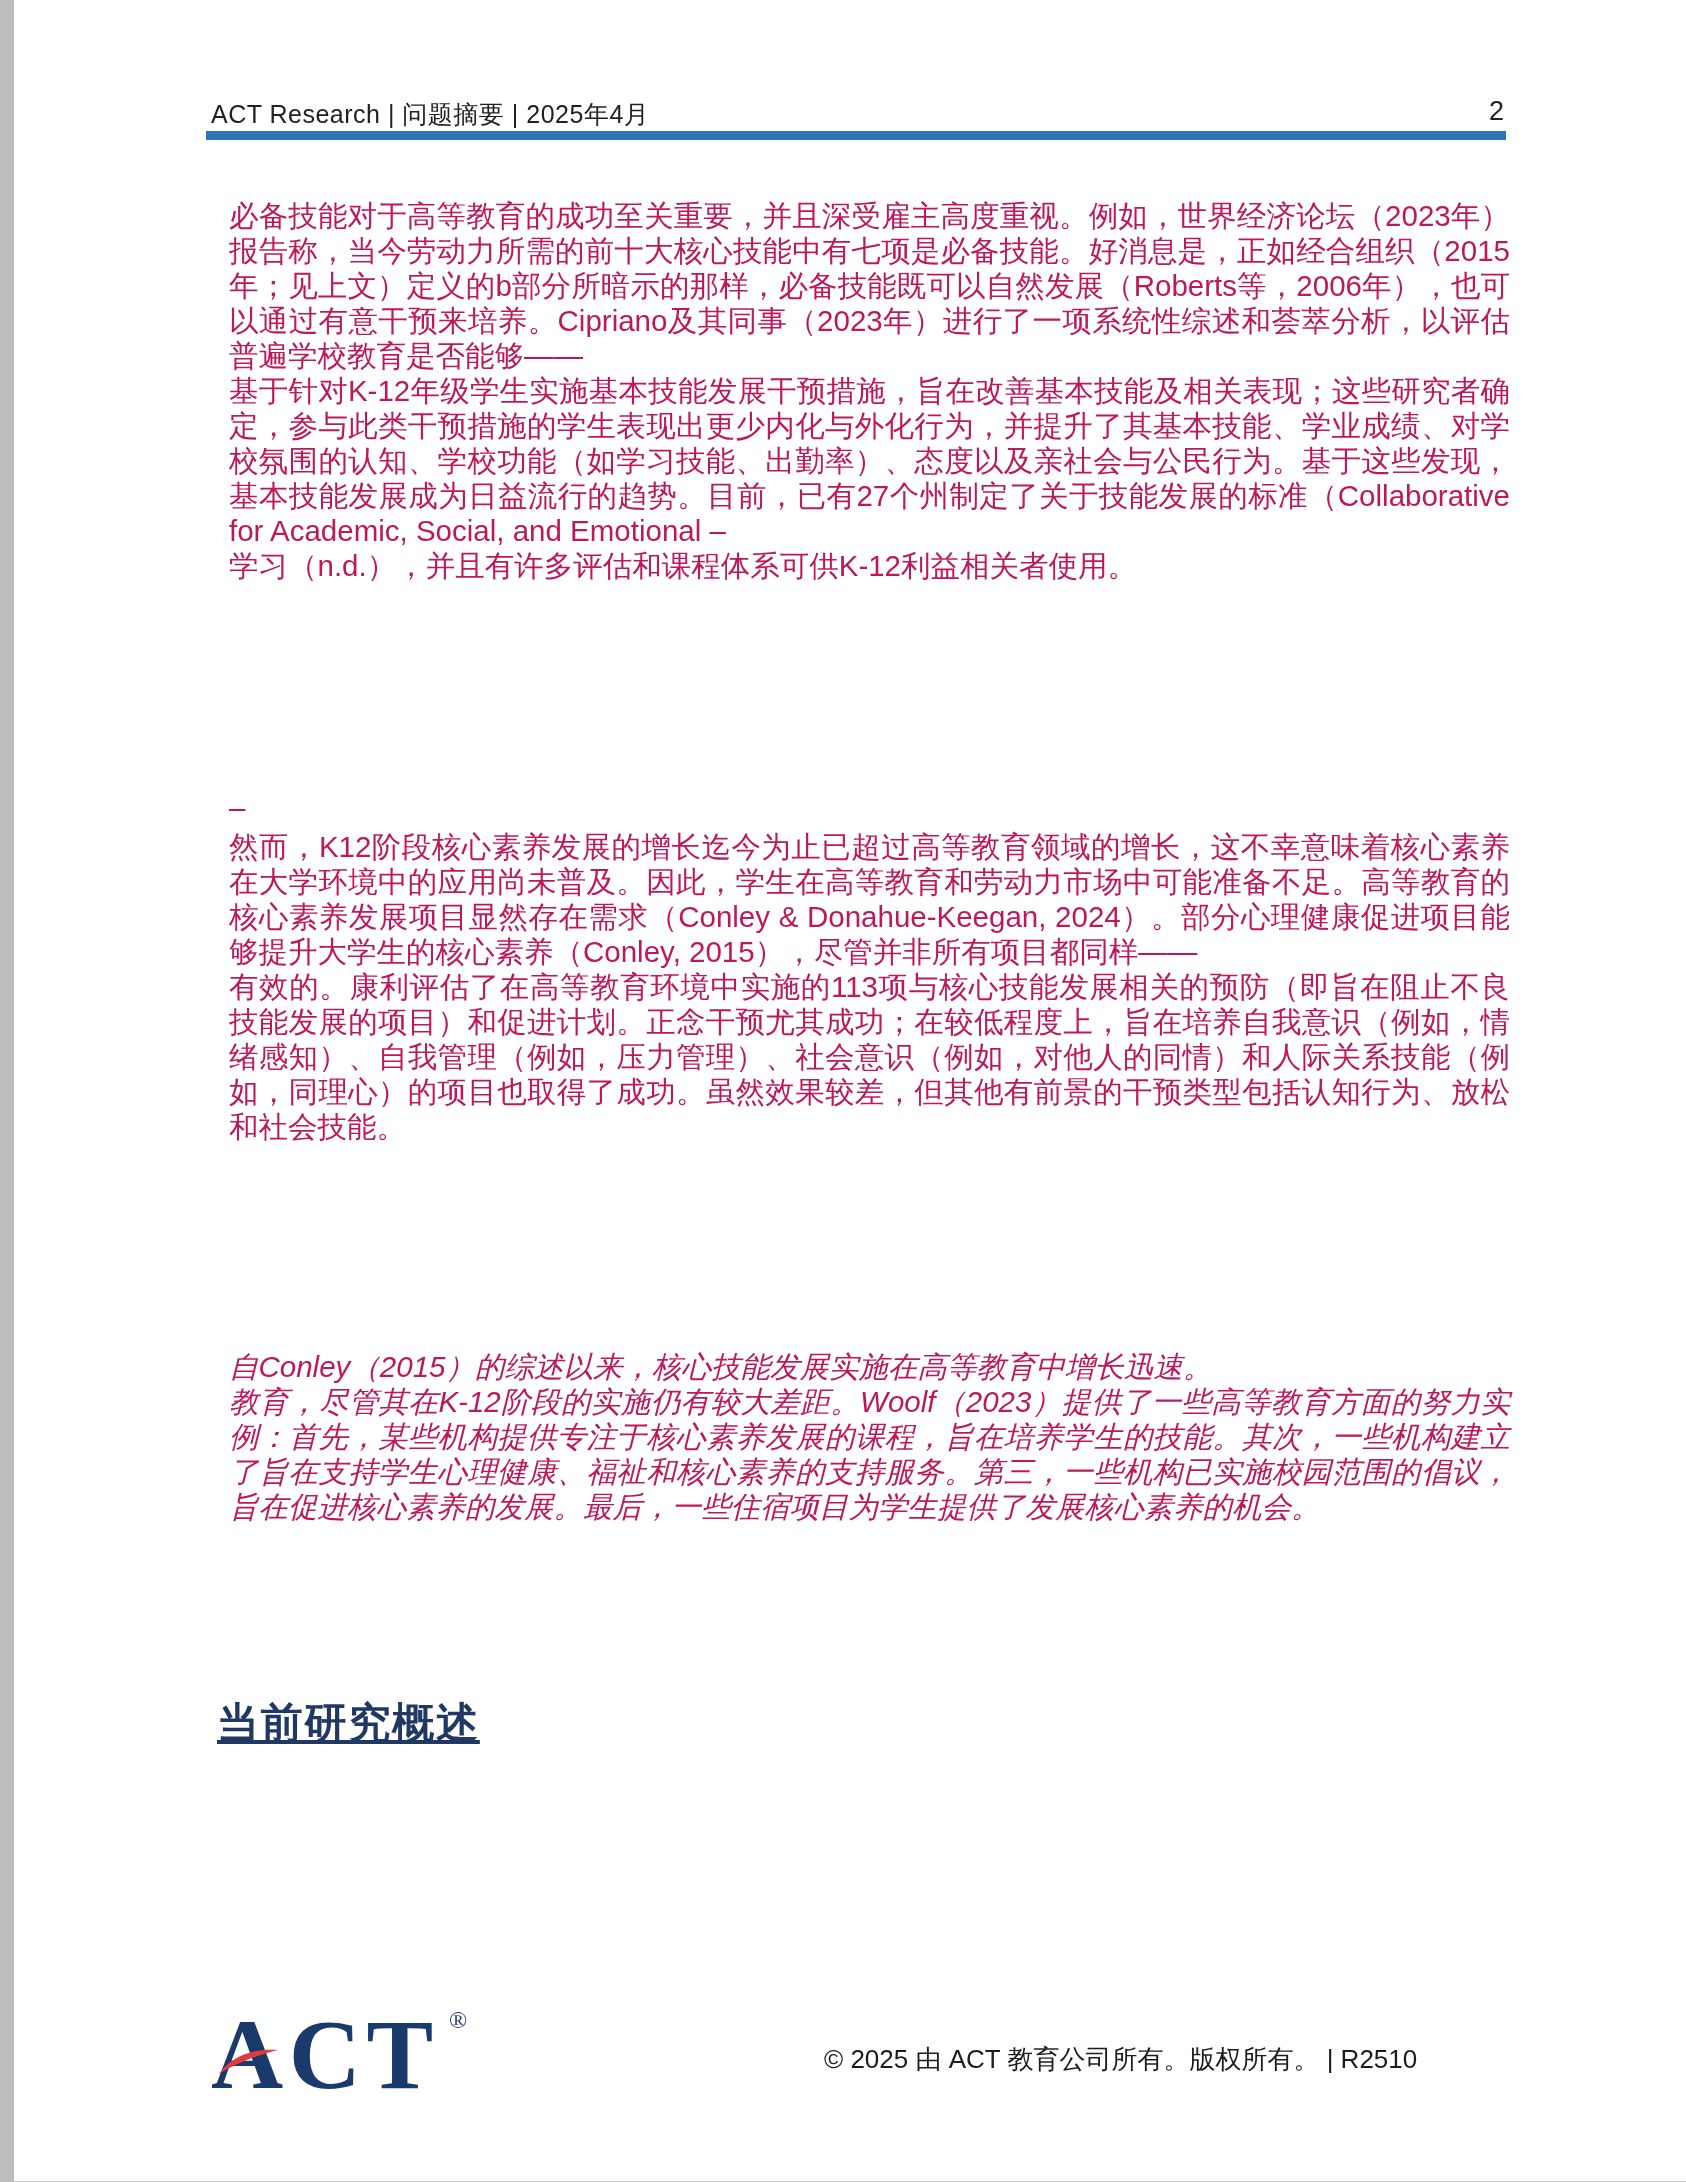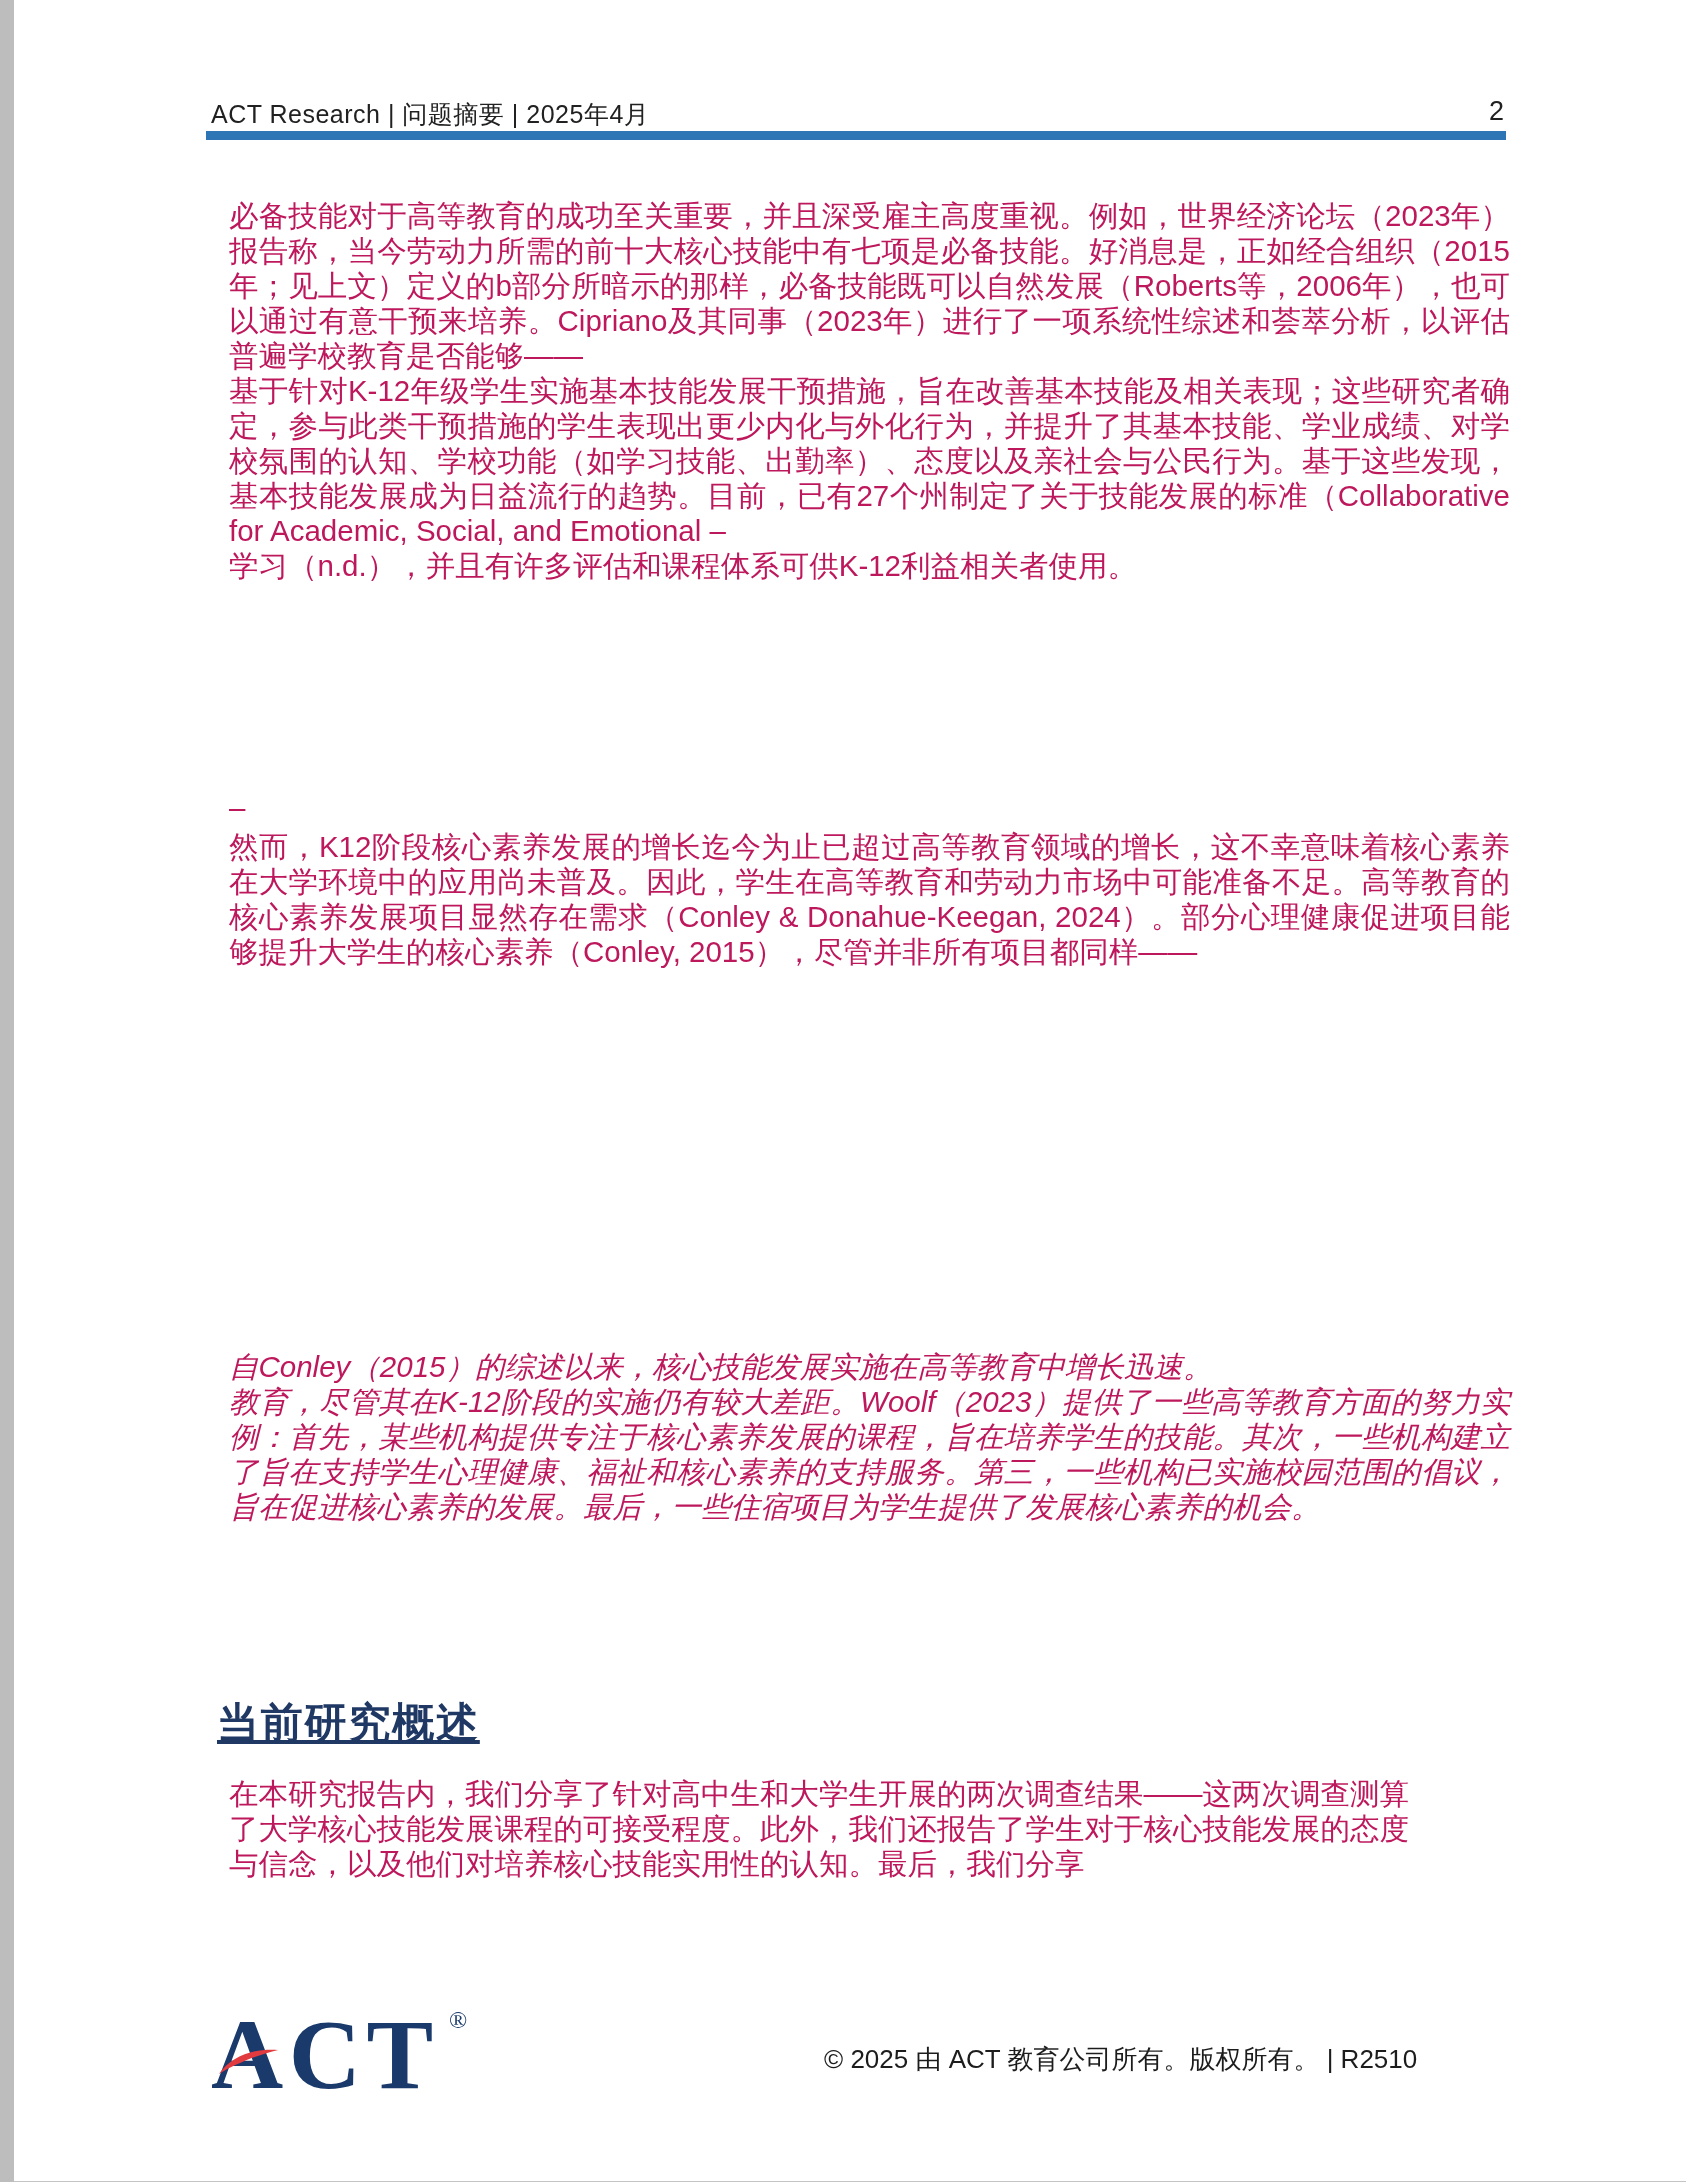--- a/index.html
+++ b/index.html
@@ -83,32 +83,30 @@
   <div class="body-block p1">
     <div class="seg">必备技能对于高等教育的成功至关重要，并且深受雇主高度重视。例如，世界经济论坛（2023年）报告称，当今劳动力所需的前十大核心技能中有七项是必备技能。好消息是，正如经合组织（2015年；见上文）定义的b部分所暗示的那样，必备技能既可以自然发展（Roberts等，2006年），也可以通过有意干预来培养。Cipriano及其同事（2023年）进行了一项系统性综述和荟萃分析，以评估普遍学校教育是否能够——</div>
     <div class="seg">基于针对K-12年级学生实施基本技能发展干预措施，旨在改善基本技能及相关表现；这些研究者确定，参与此类干预措施的学生表现出更少内化与外化行为，并提升了其基本技能、学业成绩、对学校氛围的认知、学校功能（如学习技能、出勤率）、态度以及亲社会与公民行为。基于这些发现，基本技能发展成为日益流行的趋势。目前，已有27个州制定了关于技能发展的标准（Collaborative for Academic, Social, and Emotional –</div>
     <div class="seg">学习（n.d.），并且有许多评估和课程体系可供K-12利益相关者使用。</div>
   </div>
 
   <div class="body-block standalone-dash">–</div>
 
   <div class="body-block p2">
     <div class="seg">然而，K12阶段核心素养发展的增长迄今为止已超过高等教育领域的增长，这不幸意味着核心素养在大学环境中的应用尚未普及。因此，学生在高等教育和劳动力市场中可能准备不足。高等教育的核心素养发展项目显然存在需求（Conley &amp; Donahue-Keegan, 2024）。部分心理健康促进项目能够提升大学生的核心素养（Conley, 2015），尽管并非所有项目都同样——</div>
+    <div class="seg">有效的。康利评估了在高等教育环境中实施的113项与核心技能发展相关的预防（即旨在阻止不良技能发展的项目）和促进计划。正念干预尤其成功；在较低程度上，旨在培养自我意识（例如，情绪感知）、自我管理（例如，压力管理）、社会意识（例如，对他人的同情）和人际关系技能（例如，同理心）的项目也取得了成功。虽然效果较差，但其他有前景的干预类型包括认知行为、放松和社会技能。</div>
   </div>
 
   <div class="body-block p3">
     <div class="seg">自Conley（2015）的综述以来，核心技能发展实施在高等教育中增长迅速。</div>
     <div class="seg">教育，尽管其在K-12阶段的实施仍有较大差距。Woolf（2023）提供了一些高等教育方面的努力实例：首先，某些机构提供专注于核心素养发展的课程，旨在培养学生的技能。其次，一些机构建立了旨在支持学生心理健康、福祉和核心素养的支持服务。第三，一些机构已实施校园范围的倡议，旨在促进核心素养的发展。最后，一些住宿项目为学生提供了发展核心素养的机会。</div>
   </div>
 
   <div class="section-heading">当前研究概述</div>
 
-  <div class="body-block p4">在本研究报告内，我们分享了针对高中生和大学生开展的两次调查结果——这两次调查测算
-了大学核心技能发展课程的可接受程度。此外，我们还报告了学生对于核心技能发展的态度
-与信念，以及他们对培养核心技能实用性的认知。最后，我们分享</div>
 
   <div class="logo">
     <span class="logo-text">ACT</span>
     <span class="reg-mark">®</span>
     <svg class="swoosh" viewBox="0 0 66 30" xmlns="http://www.w3.org/2000/svg">
       <path d="M1 29 C 14 11, 36 1, 65 3 C 44 8, 19 18, 1 29 Z" fill="#e23b3f"></path>
     </svg>
   </div>
 
   <div class="copyright">© 2025 由 ACT 教育公司所有。版权所有。 | R2510</div>

